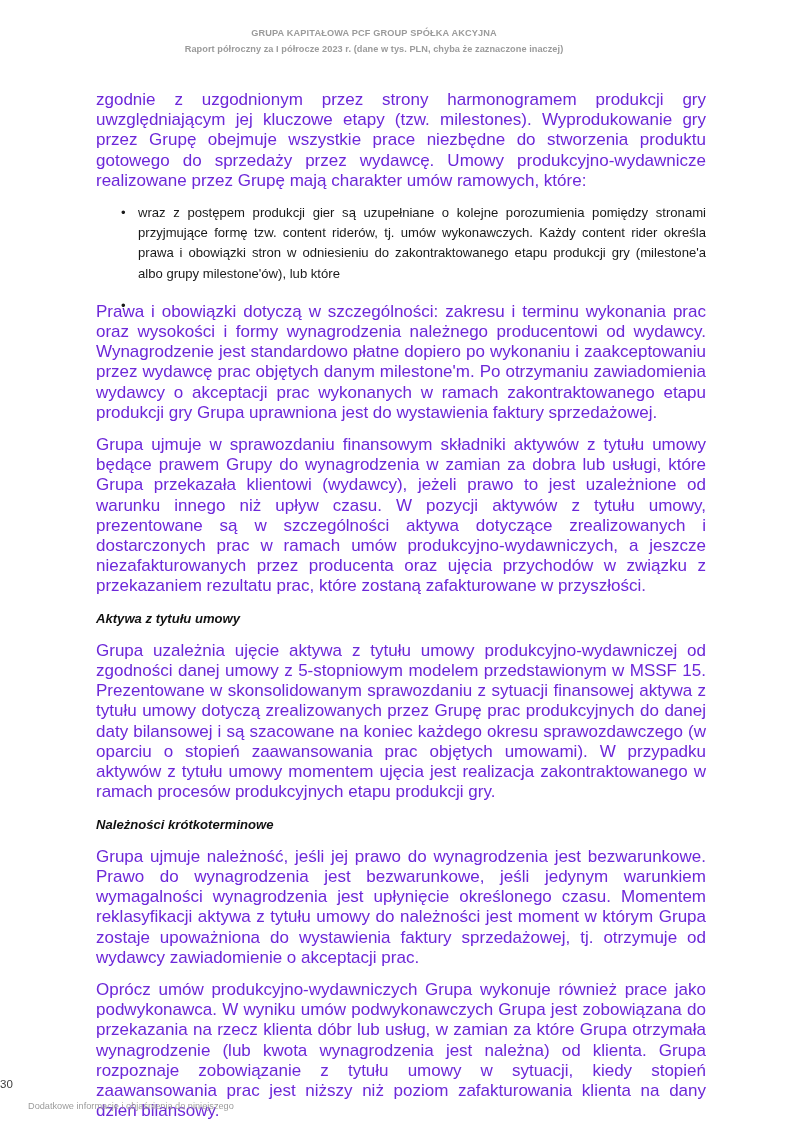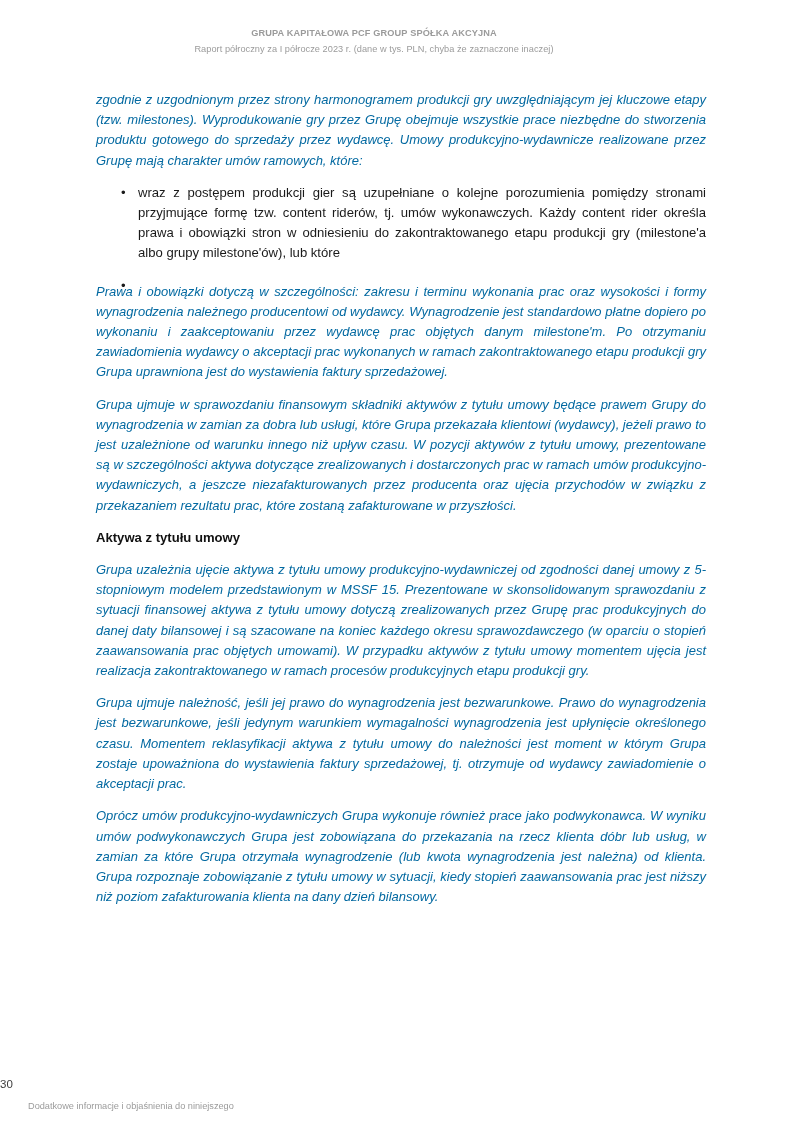--- a/index.html
+++ b/index.html
@@ -29,55 +29,55 @@
   }
   .header-line1 {
     font-size: 9.2px;
     font-weight: bold;
     color: #9b9b9b;
     letter-spacing: 0.15px;
     line-height: 13px;
   }
   .header-line2 {
     font-size: 9.2px;
-    font-weight: normal;
+    font-weight: bold;
     color: #9b9b9b;
     letter-spacing: 0.05px;
     line-height: 14px;
     margin-top: 2px;
   }
 
   
   .content {
     position: absolute;
     top: 90px;
     left: 96px;
     width: 610px;
   }
 
   p.body-par {
     margin: 0 0 12px 0;
-    font-size: 13px;
+    font-size: 17px;
     line-height: 20.2px;
     text-align: justify;
     text-justify: inter-word;
-    color: #0369a1;
-    font-style: italic;
+    color: #6d28d9;
   }
 
   h3.sub-head {
     margin: 0 0 12px 0;
     font-size: 13.1px;
     line-height: 20.2px;
     font-weight: bold;
     text-align: justify;
     color: #111111;
   }
   h3.sub-head.single {
     text-align: left;
+    font-style: italic;
   }
 
   ul.bullets {
     list-style: none;
     margin: 0 0 12px 0;
     padding: 0;
   }
   ul.bullets li {
     position: relative;
     margin: 0 0 12px 0;
@@ -150,20 +150,21 @@
 
     <p class="body-par">Prawa i obowiązki dotyczą w szczególności: zakresu i terminu wykonania prac oraz wysokości i formy wynagrodzenia należnego producentowi od wydawcy. Wynagrodzenie jest standardowo płatne dopiero po wykonaniu i zaakceptowaniu przez wydawcę prac objętych danym milestone'm. Po otrzymaniu zawiadomienia wydawcy o akceptacji prac wykonanych w ramach zakontraktowanego etapu produkcji gry Grupa uprawniona jest do wystawienia faktury sprzedażowej.</p>
 
     <p class="body-par">Grupa ujmuje w sprawozdaniu finansowym składniki aktywów z tytułu umowy będące prawem Grupy do wynagrodzenia w zamian za dobra lub usługi, które Grupa przekazała klientowi (wydawcy), jeżeli prawo to jest uzależnione od warunku innego niż upływ czasu. W pozycji aktywów z tytułu umowy, prezentowane są w szczególności aktywa dotyczące zrealizowanych i dostarczonych prac w ramach umów produkcyjno-wydawniczych, a jeszcze niezafakturowanych przez producenta oraz ujęcia przychodów w związku z przekazaniem rezultatu prac, które zostaną zafakturowane w przyszłości.</p>
 
 
     <h3 class="sub-head single">Aktywa z tytułu umowy</h3>
 
     <p class="body-par">Grupa uzależnia ujęcie aktywa z tytułu umowy produkcyjno-wydawniczej od zgodności danej umowy z 5-stopniowym modelem przedstawionym w MSSF 15. Prezentowane w skonsolidowanym sprawozdaniu z sytuacji finansowej aktywa z tytułu umowy dotyczą zrealizowanych przez Grupę prac produkcyjnych do danej daty bilansowej i są szacowane na koniec każdego okresu sprawozdawczego (w oparciu o stopień zaawansowania prac objętych umowami). W przypadku aktywów z tytułu umowy momentem ujęcia jest realizacja zakontraktowanego w ramach procesów produkcyjnych etapu produkcji gry.</p>
 
+    <h3 class="sub-head single">Należności krótkoterminowe</h3>
 
     <p class="body-par">Grupa ujmuje należność, jeśli jej prawo do wynagrodzenia jest bezwarunkowe. Prawo do wynagrodzenia jest bezwarunkowe, jeśli jedynym warunkiem wymagalności wynagrodzenia jest upłynięcie określonego czasu. Momentem reklasyfikacji aktywa z tytułu umowy do należności jest moment w którym Grupa zostaje upoważniona do wystawienia faktury sprzedażowej, tj. otrzymuje od wydawcy zawiadomienie o akceptacji prac.</p>
 
 
     <p class="body-par">Oprócz umów produkcyjno-wydawniczych Grupa wykonuje również prace jako podwykonawca. W wyniku umów podwykonawczych Grupa jest zobowiązana do przekazania na rzecz klienta dóbr lub usług, w zamian za które Grupa otrzymała wynagrodzenie (lub kwota wynagrodzenia jest należna) od klienta. Grupa rozpoznaje zobowiązanie z tytułu umowy w sytuacji, kiedy stopień zaawansowania prac jest niższy niż poziom zafakturowania klienta na dany dzień bilansowy.</p>
 
   </div>
 
   <div class="page-footer">
     <div class="page-number">30</div>

